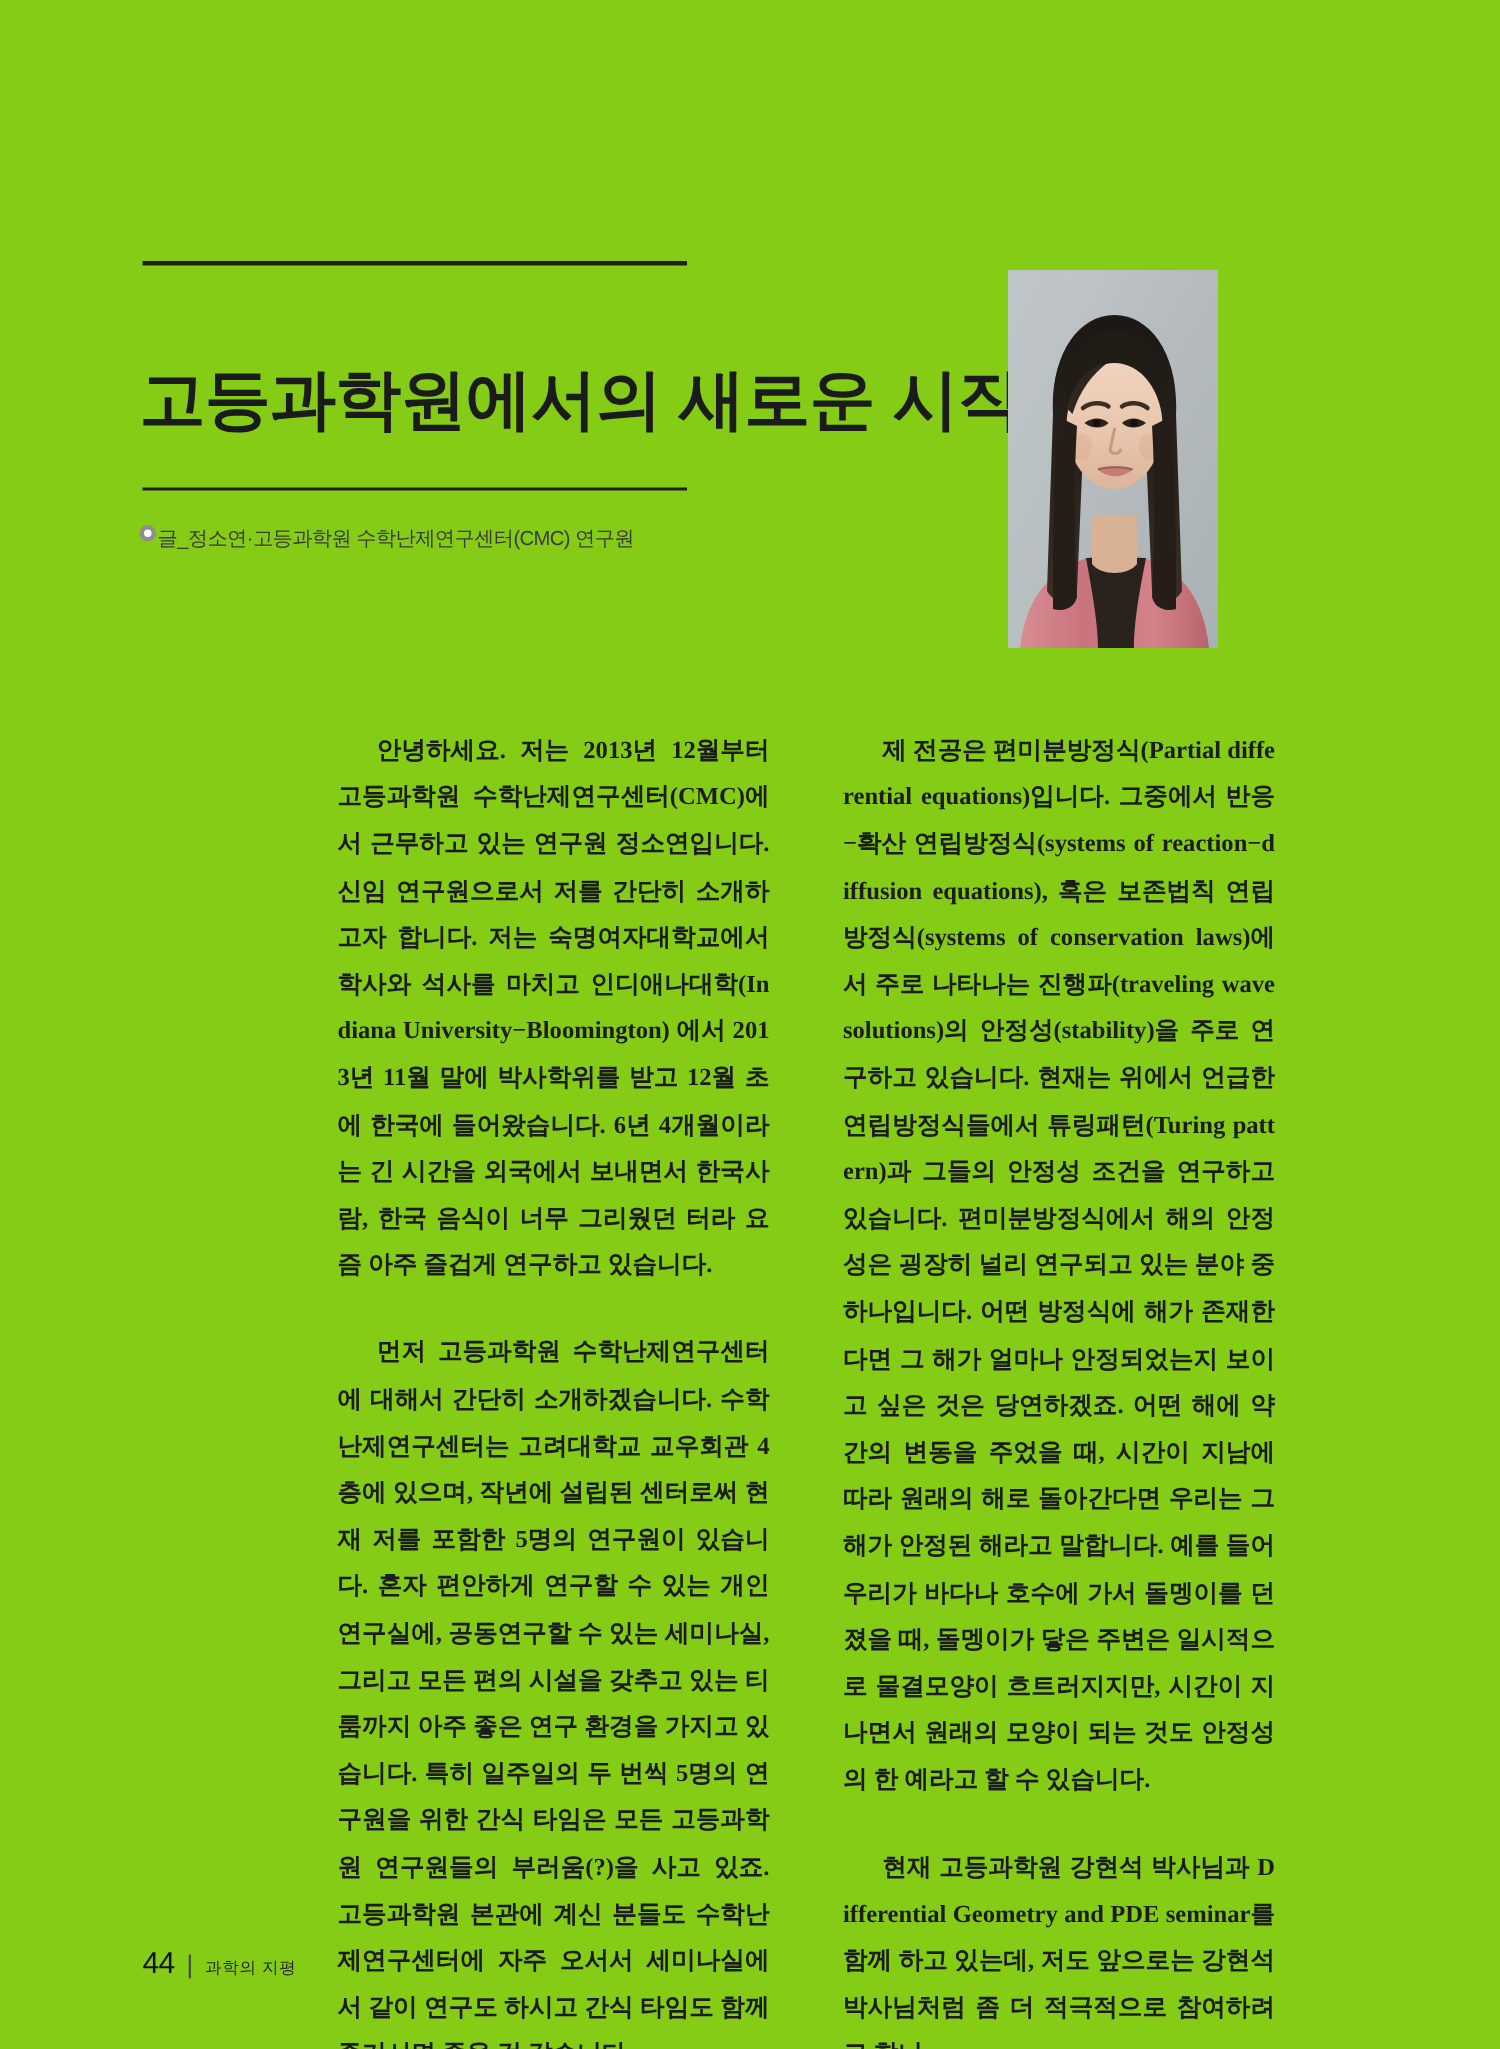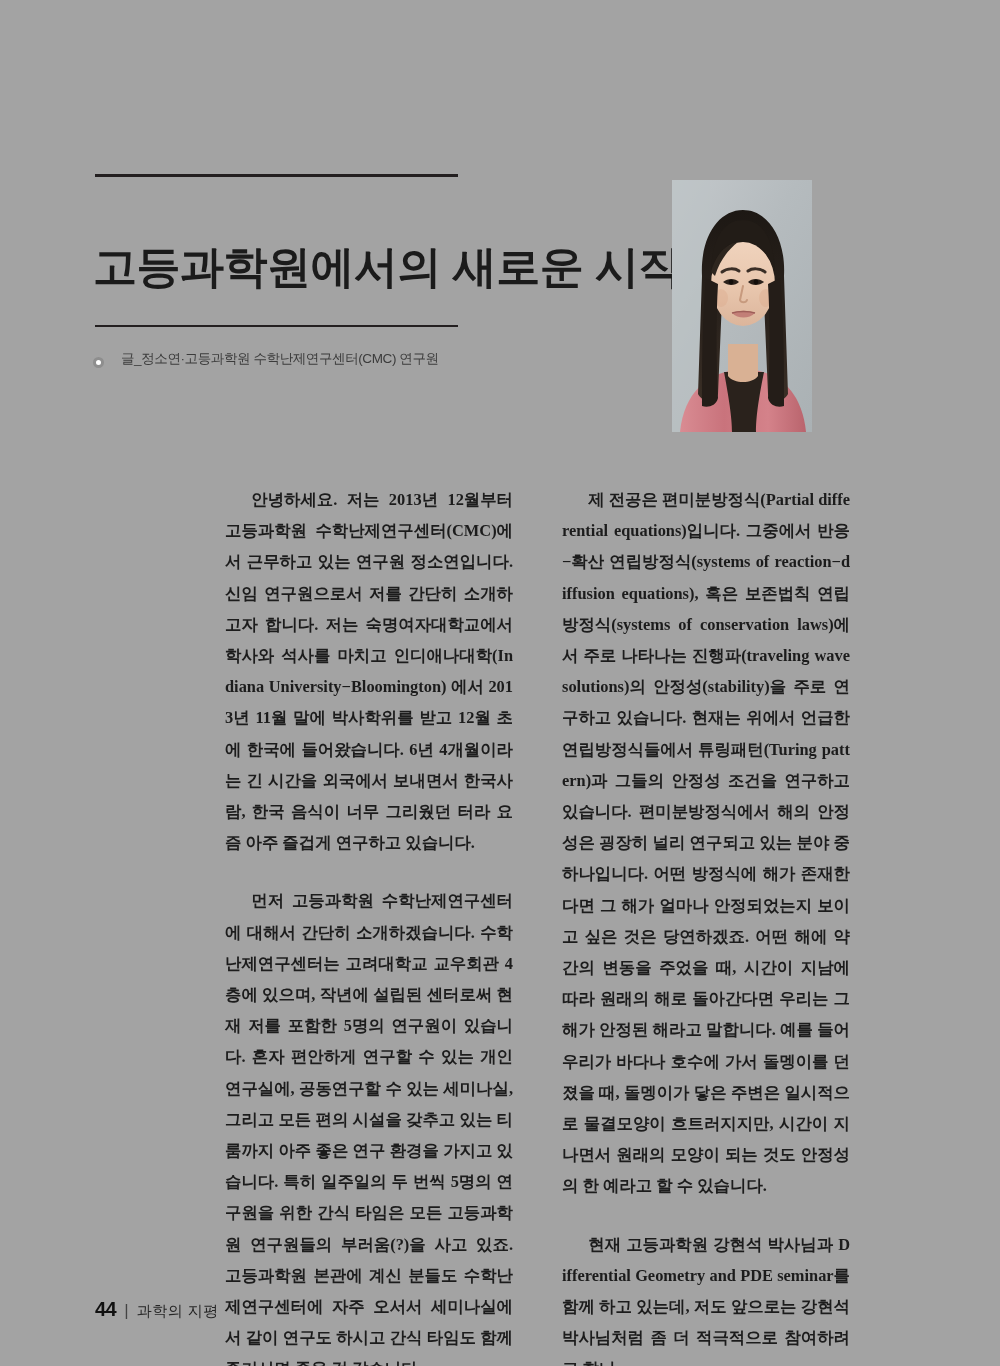--- a/index.html
+++ b/index.html
@@ -12,21 +12,21 @@
     height: 1366px;
     position: relative;
     font-family: "Liberation Serif", serif;
     color: #1a1a1a;
     overflow: hidden;
   }
 
   .page {
     position: absolute;
     inset: 0;
-    background: #a3a3a3;
+    background: #84cc16;
   }
 
   
   .rule-top {
     position: absolute;
     left: 95px;
     top: 174px;
     width: 363px;
     height: 3px;
     background: #231f20;
@@ -52,22 +52,22 @@
     color: #1b1b1b;
     line-height: 1.1;
     white-space: nowrap;
   }
 
   .byline {
     position: absolute;
     left: 93px;
     top: 350px;
     display: flex;
-    align-items: flex-end;
-    gap: 17px;
+    align-items: flex-start;
+    gap: 1px;
     font-family: "Liberation Sans", sans-serif;
     font-size: 13.5px;
     color: #3b3b3b;
     letter-spacing: -0.4px;
     white-space: nowrap;
   }
   .byline-dot {
     display: inline-block;
     width: 11px;
     height: 11px;
@@ -117,30 +117,30 @@
     left: 95px;
     top: 1298px;
     display: flex;
     align-items: baseline;
     gap: 8px;
     font-family: "Liberation Sans", sans-serif;
     white-space: nowrap;
   }
   .footer-page {
     font-size: 20px;
-    font-weight: 700;
+    font-weight: 400;
     color: #111111;
     letter-spacing: -0.5px;
   }
   .footer-sep {
     font-size: 17px;
     color: #444444;
   }
   .footer-title {
-    font-size: 15px;
+    font-size: 11px;
     color: #262626;
     letter-spacing: 0.5px;
   }
 </style>
 </head>
 <body>
 
 <div class="page">
 
   <div class="rule-top"></div>

